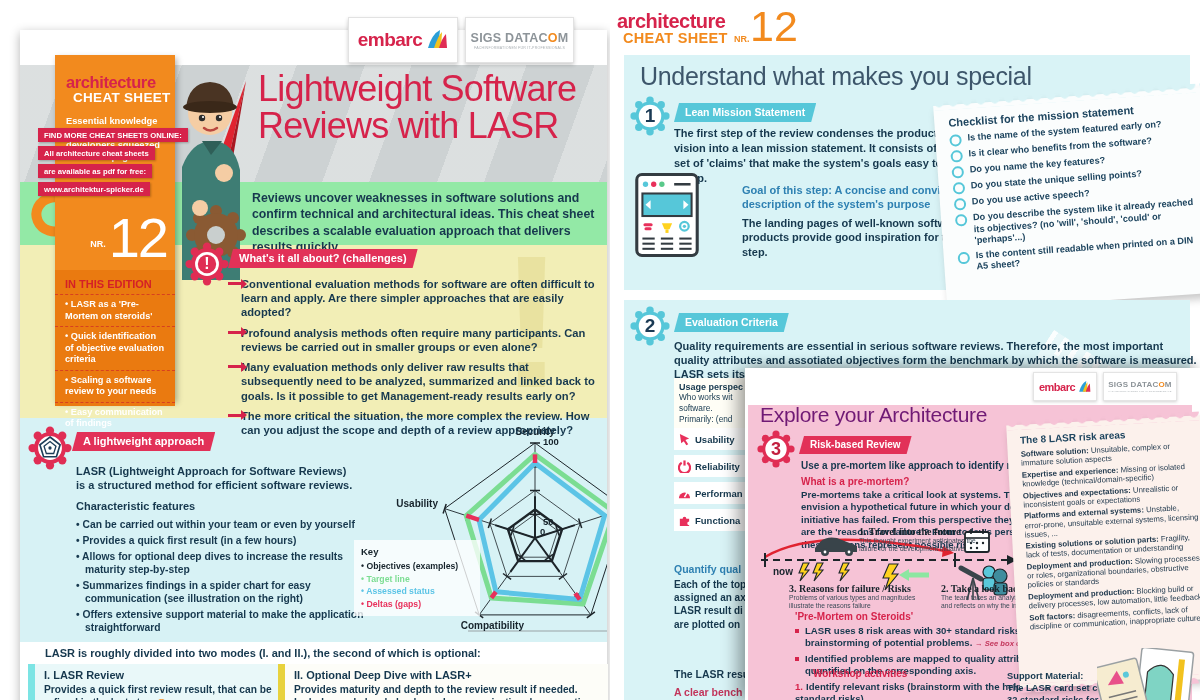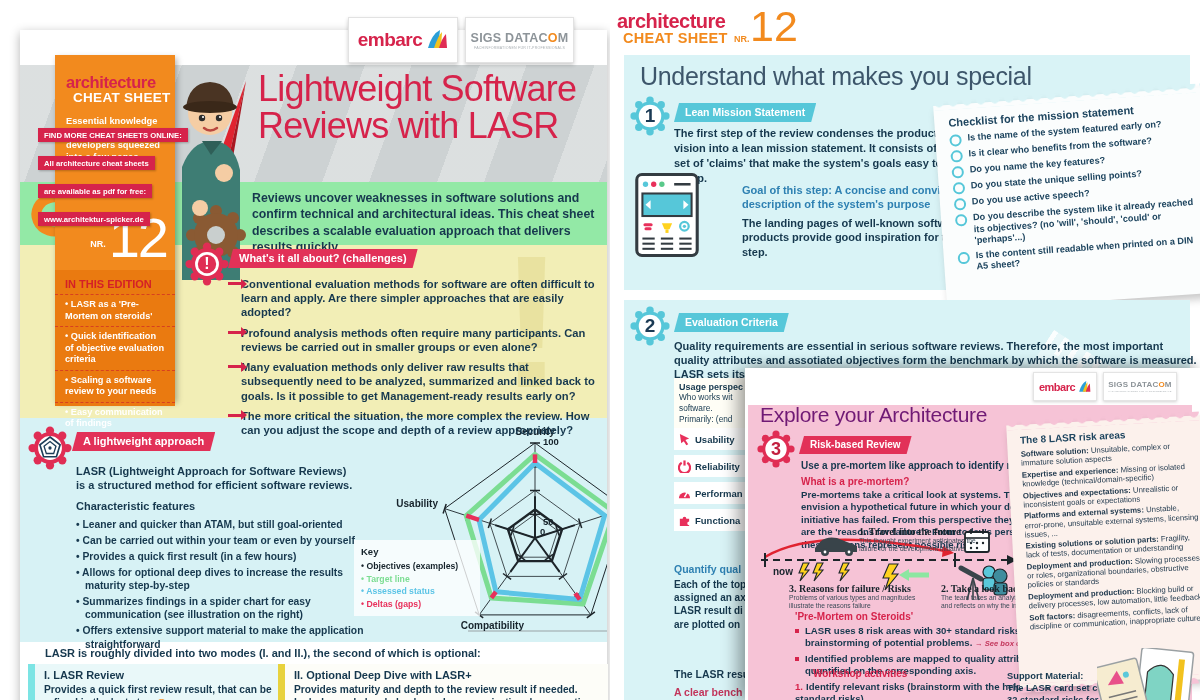--- a/index.html
+++ b/index.html
@@ -36,21 +36,21 @@
   .cardNr{position:absolute;left:10px;top:150px;width:102px;text-align:right;color:#fff;}
   .nrLbl{font-size:9px;font-weight:700;vertical-align:10px;margin-right:3px;}
   .nrVal{font-size:56px;font-weight:400;letter-spacing:-2px;}
   .edition{position:absolute;left:0;top:215px;width:100%;height:130px;background:#ea7a10;padding-top:6px;}
   .edT{color:#d42027;font-weight:800;font-size:11px;margin:2px 0 4px 10px;}
   .edItem{color:#fff;font-weight:700;font-size:9.2px;line-height:1.25;padding:4px 8px 4px 10px;
     border-top:1px dashed #d8401f;}
   .edItem::before{content:"• ";}
   .ribbon{position:absolute;left:18px;top:98px;z-index:7;}
   .ribLine{display:table;background:#d6234b;color:#fff;font-weight:700;font-size:7.7px;
-    padding:2.5px 6px;margin-bottom:14px;box-shadow:1px 1px 2px rgba(0,0,0,.25);}
+    padding:2.5px 6px;margin-bottom:4px;box-shadow:1px 1px 2px rgba(0,0,0,.25);}
   
   .gbadge{position:absolute;width:44px;height:44px;filter:drop-shadow(1px 2px 2px rg
 ba(0,0,0,.25));z-index:4;}
   .gbadge svg{position:absolute;left:0;top:0;width:100%;height:100%;}
   .gtxt{position:absolute;left:0;top:0;width:100%;height:100%;display:flex;align-items:center;justify-content:center;
     font-weight:800;}
   .b-excl .gtxt{color:#fff;font-size:16px;}
   .b-excl .gtxt::before{content:"!";}
   .b-num1 .gtxt,.b-num2 .gtxt{color:#1a3a54;font-size:19px;}
   .b-num3 .gtxt{color:#c21f3f;font-size:18px;}
@@ -326,21 +326,20 @@
         <polygon points="24,12 35,20.5 31,33.5 17,33.5 13,20.5" fill="none" stroke="#1d3d58" stroke-width="1.8"></polygon>
         <polygon points="24,17 30.5,22 28,30 20,30 17.5,22" fill="none" stroke="#1d3d58" stroke-width="1.4"></polygon>
         <circle cx="24" cy="24" r="1.8" fill="#1d3d58"></circle>
       </svg>
     </div>
     <div class="chip chipRed" style="left:52px;top:402px;">A lightweight approach</div>
     <div class="apIntro">LASR (Lightweight Approach for Software Reviews) is a structured method for efficient software reviews.</div>
     <div class="apFeatT">Characteristic features</div>
     <div class="apList">
 
-    <div class="apItem">Leaner and quicker than ATAM, but still goal-oriented</div>
         <div class="apItem">Can be carried out within your team or even by yourself</div>
         <div class="apItem">Provides a quick first result (in a few hours)</div>
         <div class="apItem">Allows for optional deep dives to increase the results maturity step-by-step</div>
         <div class="apItem">Summarizes findings in a spider chart for easy communication (see illustration on the right)</div>
         <div class="apItem">Offers extensive support material to make the application straightforward</div>
       </div>
 
     <div class="radarWrap">
       <svg id="radar-svg" viewBox="0 0 257 215">
           <line x1="118" y1="203" x2="257" y2="203" stroke="#9aa2a5" stroke-width="1.2"></line>

